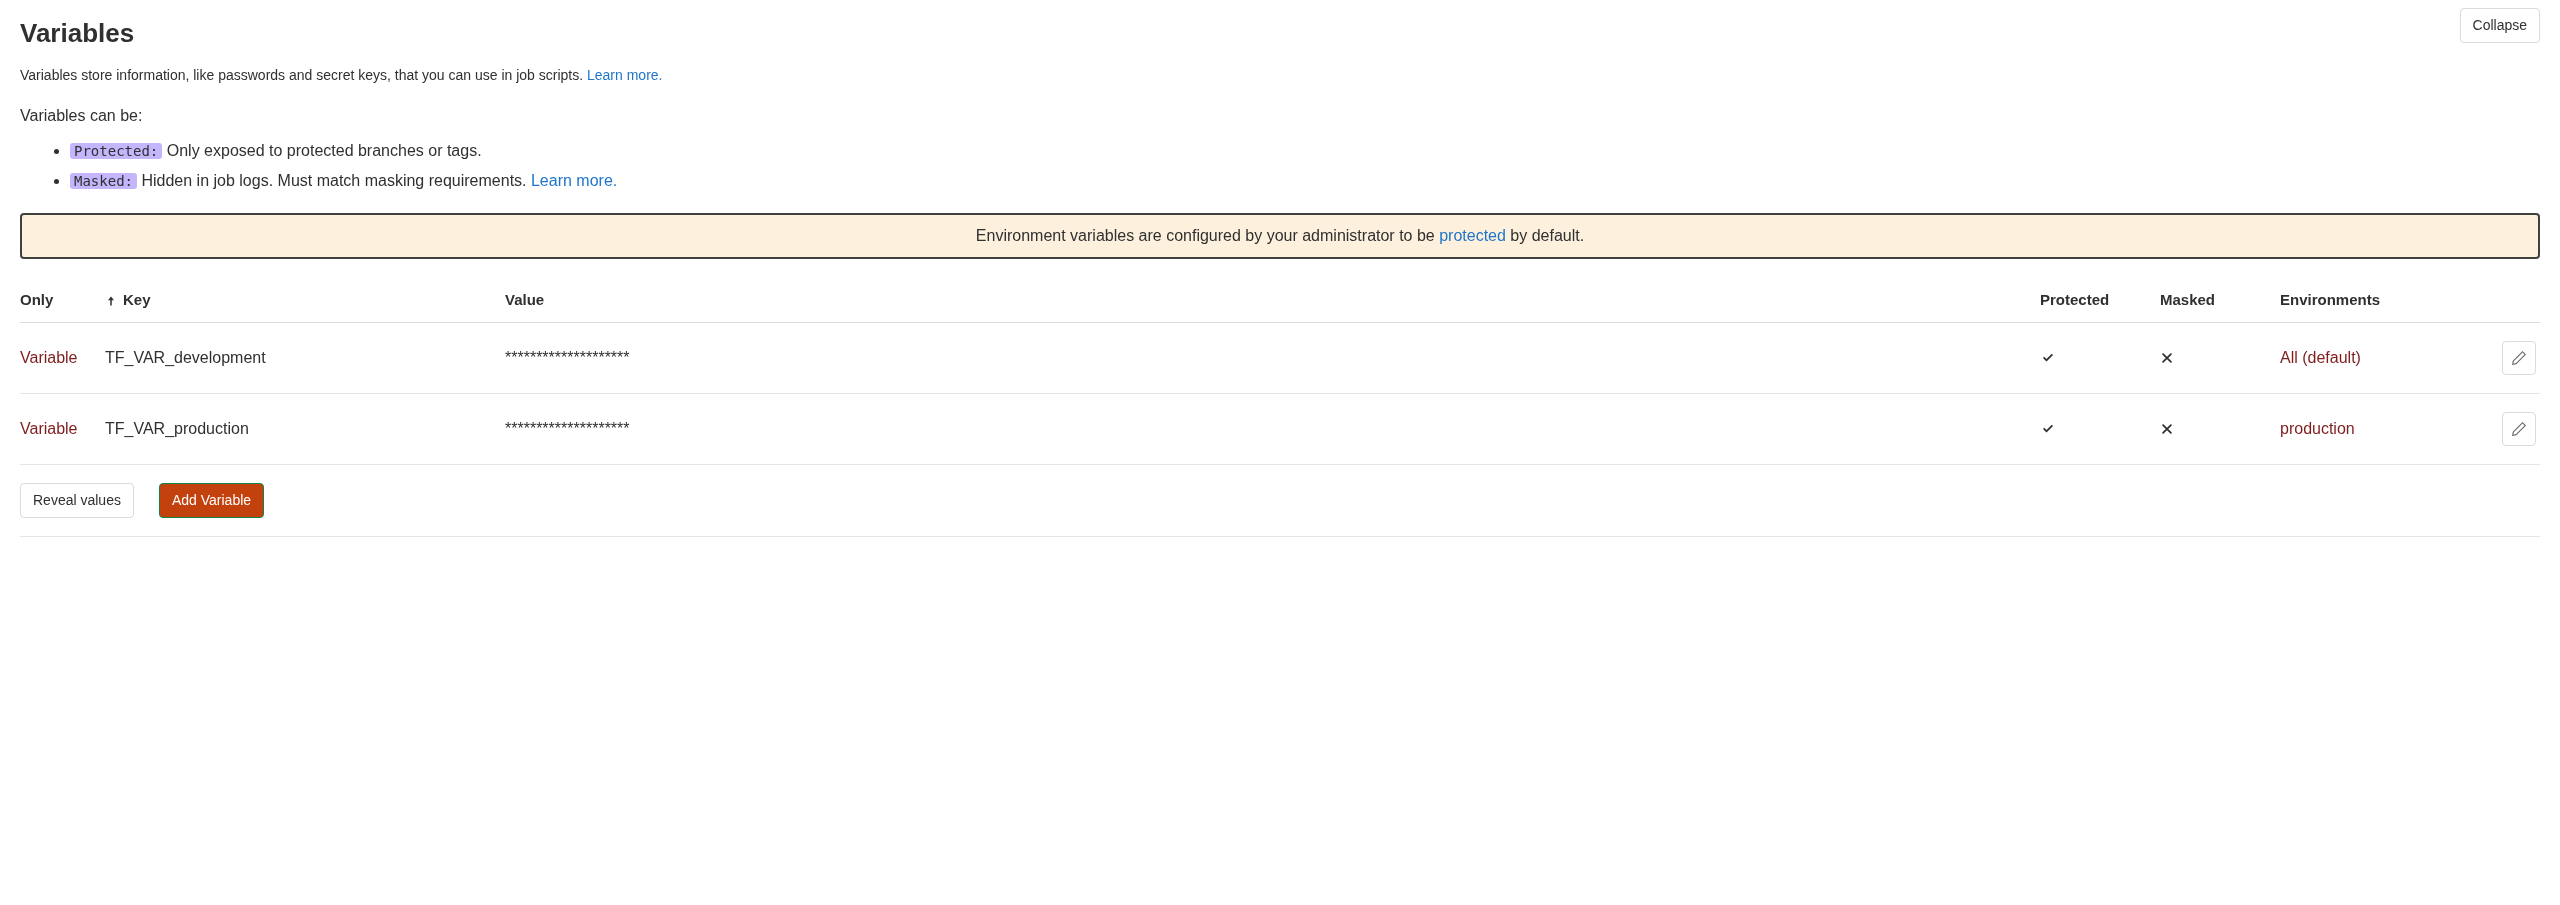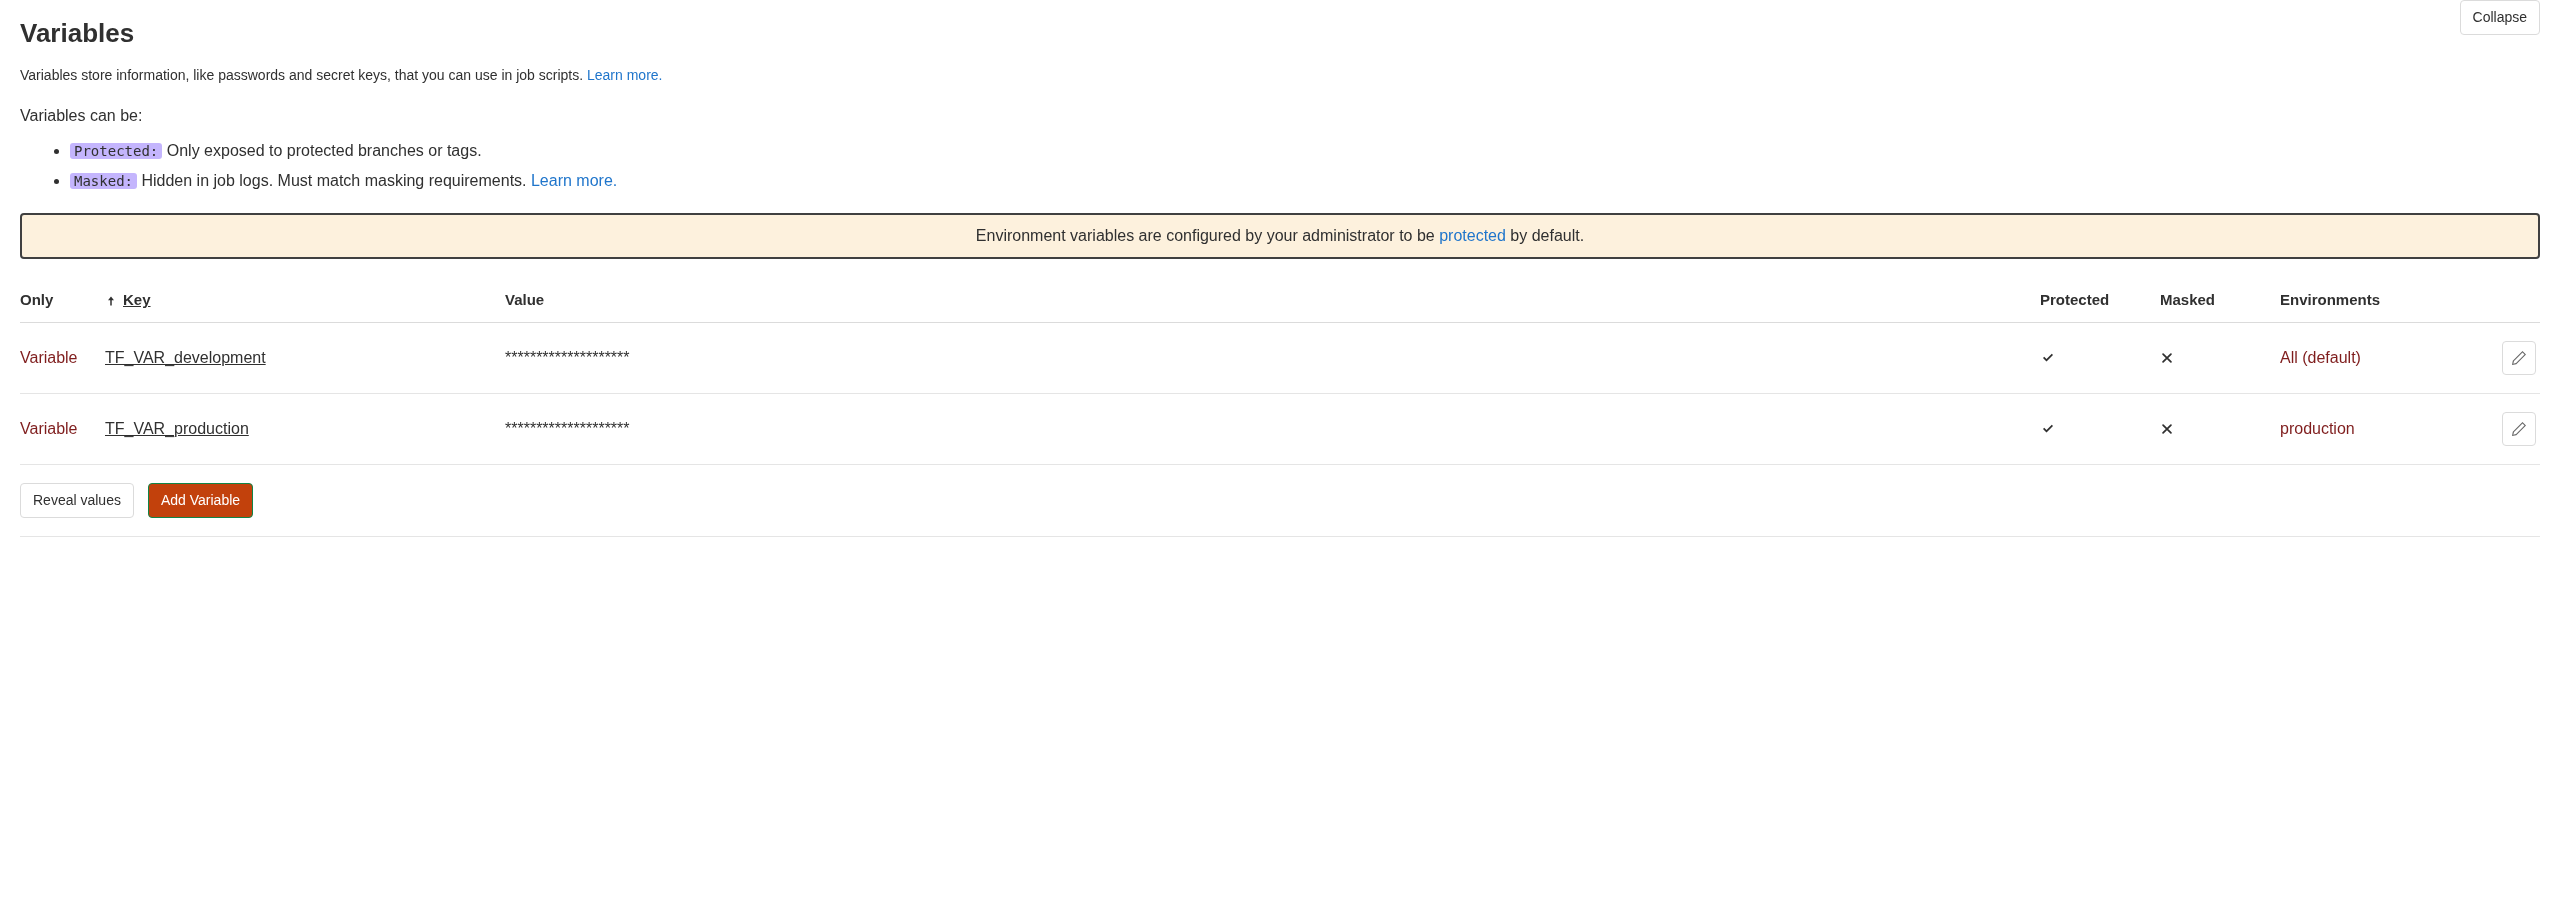--- a/index.html
+++ b/index.html
@@ -33,21 +33,21 @@
       padding: 8px 12px;
       border: 1px solid #dbdbdb;
       background: #fff;
       border-radius: 4px;
       font-size: 14px;
       color: #303030;
       cursor: pointer;
       line-height: 1.2;
     }
     .btn-collapse {
-      margin-top: 0;
+      margin-top: 8px;
     }
     .btn-primary {
       background: #c2410c;
       border-color: #108548;
       color: #fff;
       font-weight: 400;
     }
     .desc {
       font-size: 14px;
       margin: 8px 0 24px 0;
@@ -100,21 +100,21 @@
       padding: 14px 10px 14px 0;
       border-bottom: 1px solid #dbdbdb;
     }
     table.vars tbody td {
       padding: 18px 10px 18px 0;
       border-bottom: 1px solid #e5e5e5;
       font-size: 16px;
       vertical-align: middle;
     }
     .col-type { width: 85px; color: #666; }
-    .col-key { width: 400px; text-decoration: underline; }
+    .col-key { width: 400px; }
     .col-value { }
     .col-prot { width: 120px; }
     .col-mask { width: 120px; }
     .col-env { width: 210px; }
     .col-edit { width: 50px; text-align: right; padding-right: 4px !important;}
     .muted { color: #7f1d1d; }
     .sort-icon {
       display: inline-block;
       margin-right: 6px;
       vertical-align: middle;
@@ -128,21 +128,21 @@
       display: inline-flex;
       align-items: center;
       justify-content: center;
       cursor: pointer;
       padding: 0;
     }
     .footer-actions {
       padding: 18px 0;
       border-bottom: 1px solid #e5e5e5;
       display: flex;
-      gap: 14px;
+      gap: 25px;
     }
     svg { display: block; }
   </style>
 </head>
 <body>
 
 <div class="wrap">
 
   <div class="section-header">
     <h2 class="section-title">Variables</h2>

